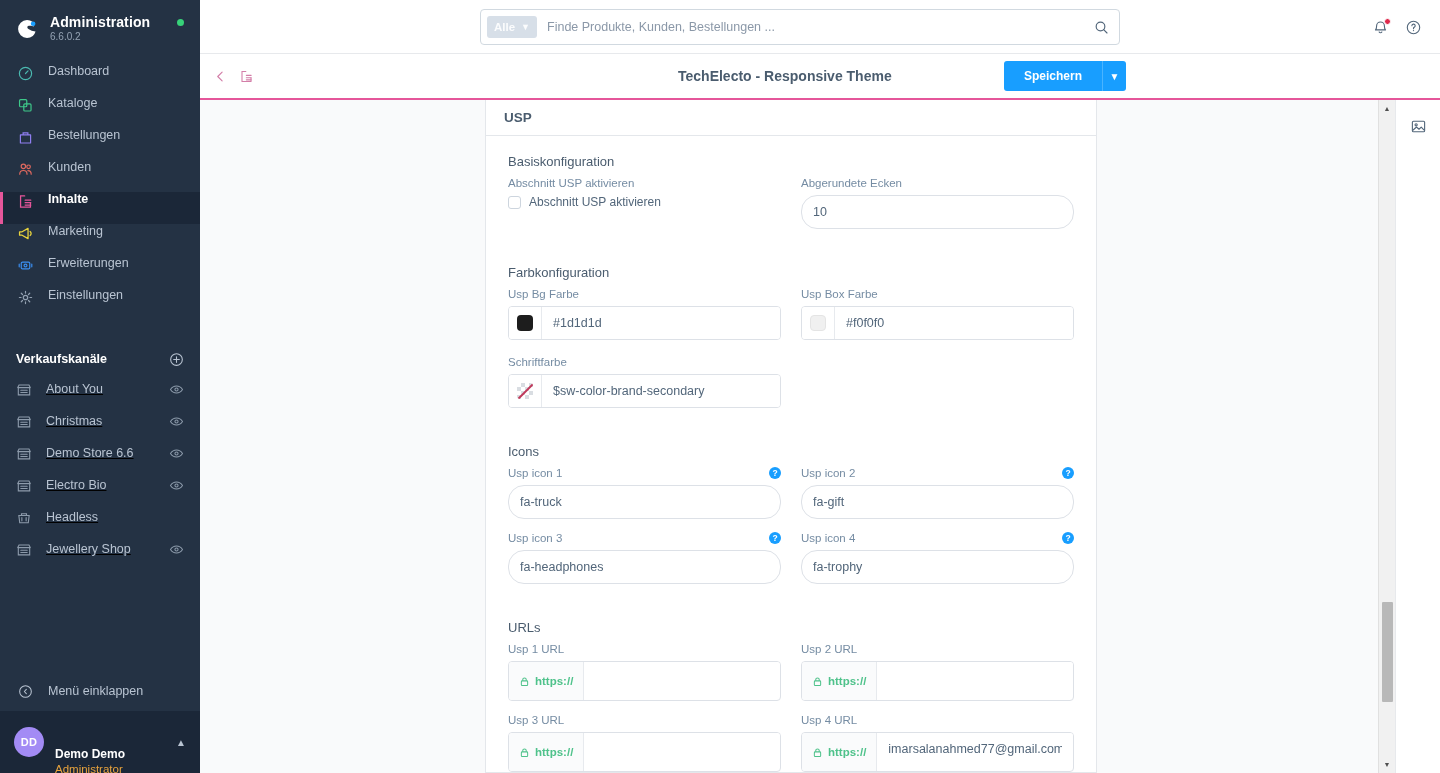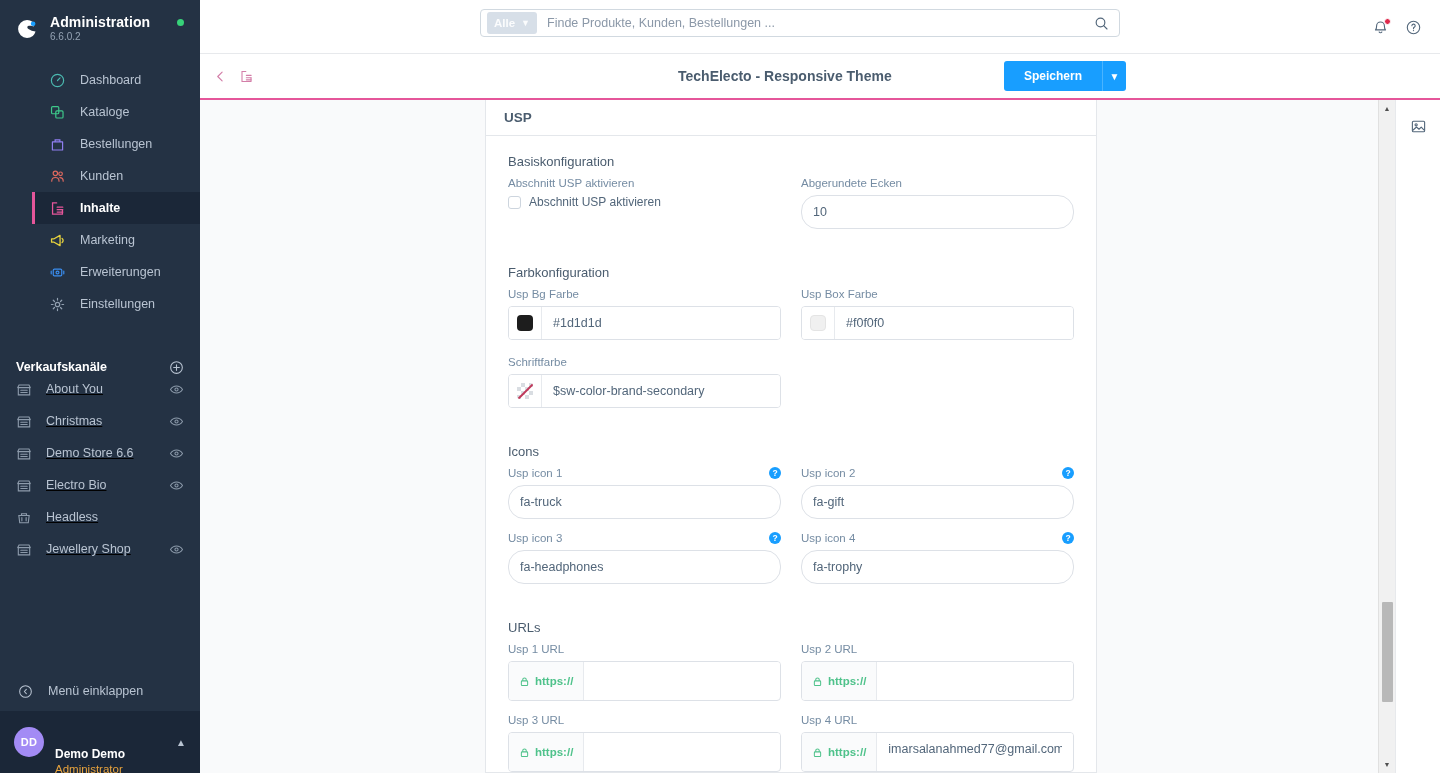--- a/index.html
+++ b/index.html
@@ -30,38 +30,37 @@
   .brand-text { margin-left: 10px; line-height: 1.05; }
   .brand-title { color: #fff; font-size: 14px; font-weight: bold; letter-spacing: .1px; }
   .brand-version { color: #95a3b4; font-size: 10px; margin-top: 2px; }
   .brand-dot {
     position: absolute; right: 16px; top: 19px;
     width: 7px; height: 7px; border-radius: 50%; background: #37d279;
   }
 
   .nav { margin-top: 6px; }
   .nav-item {
-    display: flex; align-items: center;
+    display: flex; 
     height: 32px;
     padding-left: 16px;
     cursor: pointer;
     position: relative;
-    margin-left: 32px;
   }
   .nav-item.active { background: #1b2738; }
   .nav-item.active::before {
     content: ""; position: absolute; left: 0; top: 0; bottom: 0;
     width: 3px; background: #e5569a;
   }
   .nav-ico { width: 18px; height: 18px; flex-shrink: 0; display: flex; align-items: center; justify-content: center; }
   .nav-label { margin-left: 14px; font-size: 12.5px; color: #b9c4d2; }
   .nav-item.active .nav-label { color: #ffffff; font-weight: bold; }
 
   .channels-head {
-    display: flex; align-items: center; justify-content: space-between;
+    display: flex; align-items: flex-start; justify-content: space-between;
     padding: 0 16px 0 16px;
     height: 30px;
     margin-top: 32px;
   }
   .channels-title { font-size: 12.5px; color: #ffffff; font-weight: bold; }
   .channel-item {
     display: flex; align-items: flex-start;
     height: 32px; padding: 0 16px 0 16px;
     cursor: pointer;
     text-decoration: underline;
@@ -102,21 +101,21 @@
 
   .topbar {
     height: 54px; background: #fff;
     display: flex; align-items: center;
     border-bottom: 1px solid #e7e9ec;
     position: relative;
     flex-shrink: 0;
   }
   .searchwrap {
     position: absolute; left: 280px; top: 9px;
-    width: 640px; height: 28px;
+    width: 640px; height: 36px;
     border: 1px solid #d1d9e0; border-radius: 4px;
     background: #fff;
     display: flex; align-items: center;
     padding: 0 6px 0 6px;
   }
   .search-scope {
     background: #d7dfe8; color: #fbfcfd;
     border-radius: 3px;
     height: 22px; padding: 0 7px;
     display: flex; align-items: center; gap: 6px;

